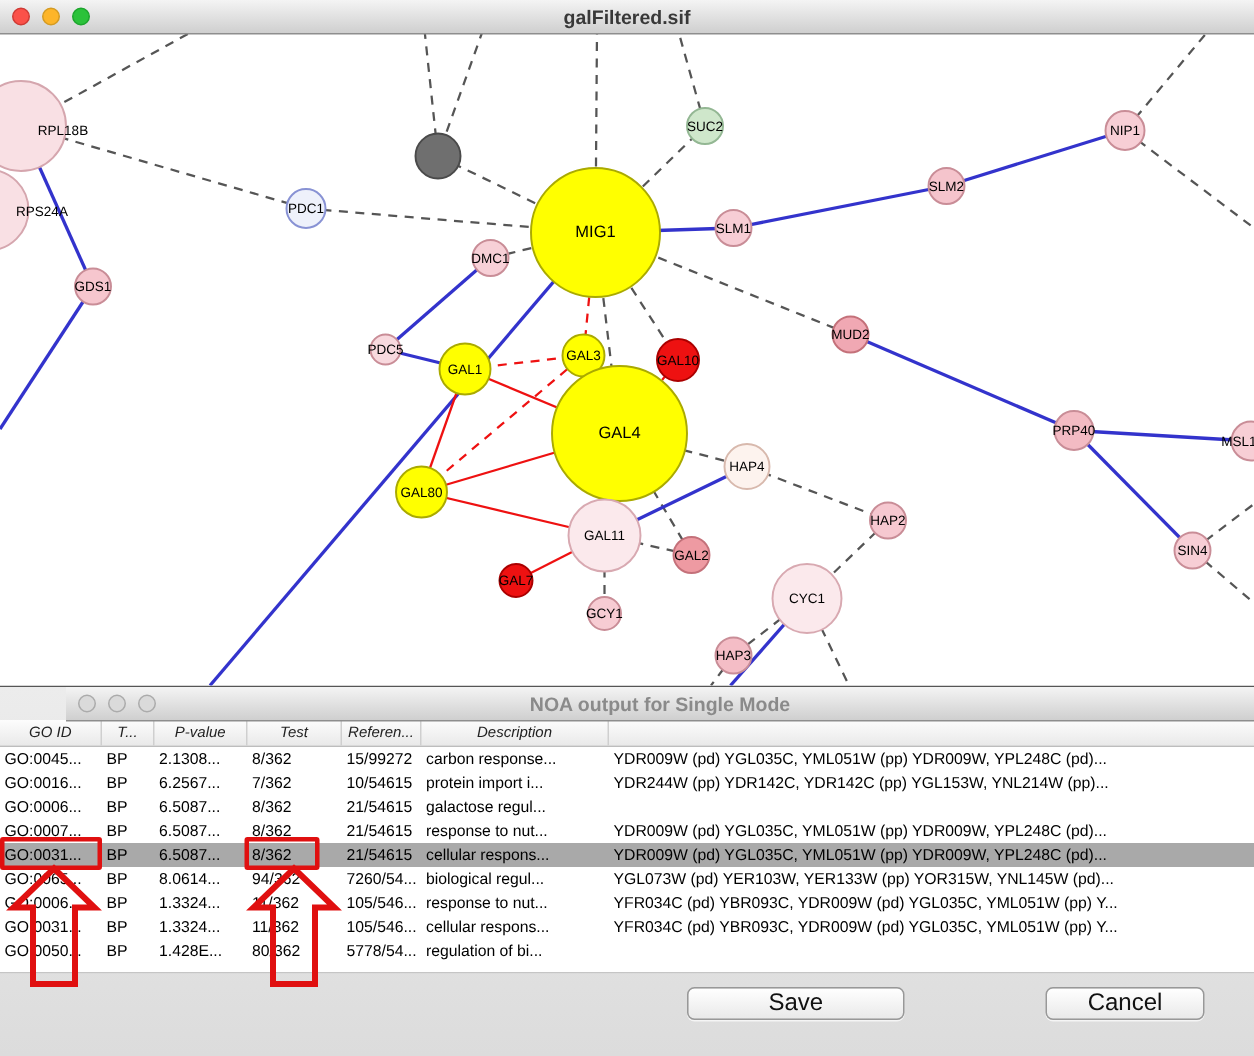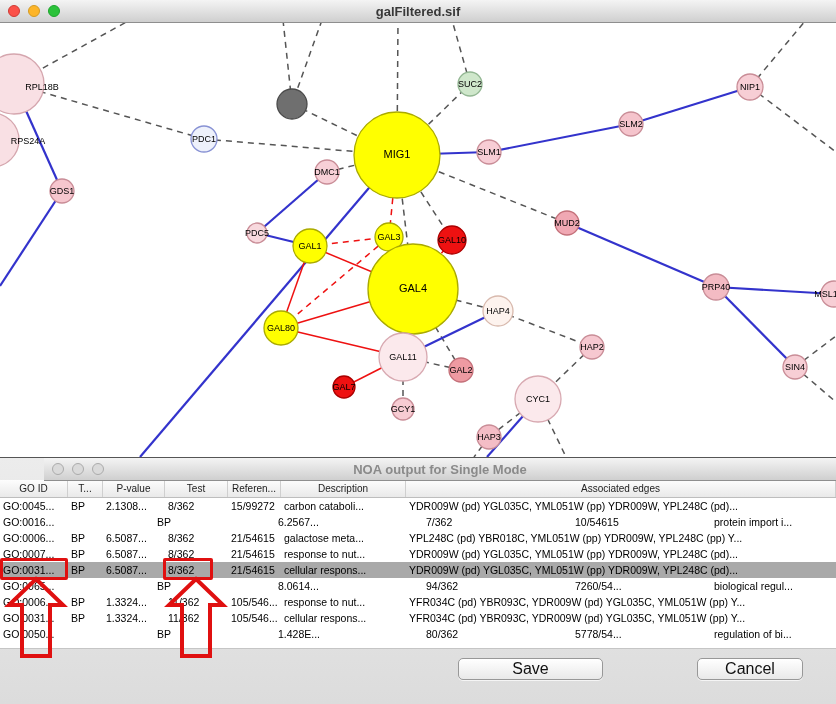--- a/index.html
+++ b/index.html
@@ -42,22 +42,22 @@
   }
   .noa-table{
     position:absolute;top:22px;left:0;width:836px;height:168px;
     background:#fff;overflow:hidden;z-index:1;
     border-bottom:1px solid #c5c5c5;
   }
   .thead{display:flex;height:17px;background:linear-gradient(#fdfdfd,#e9e9e9);
     border-bottom:1px solid #bdbdbd;}
   .hcell{font-size:10px;color:#222;text-align:center;line-height:17px;
     border-right:1px solid #cfcfcf;box-sizing:border-box;
-    overflow:hidden;white-space:nowrap;}
-  .trow{display:flex;height:16px;background:#fff;justify-content:space-between;}
+    overflow:hidden;white-space:nowrap;font-style:italic;}
+  .trow{display:flex;height:16px;background:#fff;}
   .trow.selected{background:#a9a9a9;}
   .tcell{font-size:10.5px;color:#000;line-height:16px;padding-left:3px;
     box-sizing:border-box;overflow:hidden;white-space:nowrap;}
   .c0{width:68px}.c1{width:35px}.c2{width:62px}.c3{width:63px}
   .c4{width:53px}.c5{width:125px}.c6{width:430px}
   .mac-btn{
     position:absolute;top:200px;height:22px;z-index:5;
     border:1px solid #989898;border-radius:5px;
     background:linear-gradient(#ffffff,#e9e9e9);
     font-family:"Liberation Sans",sans-serif;font-size:16px;color:#111;
@@ -206,48 +206,47 @@
   </div>
 
   <div class="noa-table">
     <div class="thead" id="noa-header">
         <div class="hcell c0">GO ID</div>
         <div class="hcell c1">T...</div>
         <div class="hcell c2">P-value</div>
         <div class="hcell c3">Test</div>
         <div class="hcell c4">Referen...</div>
         <div class="hcell c5">Description</div>
-        <div class="hcell c6">Associated edges</div>
       </div>
     <div id="noa-body">
         <div class="trow">
           <div class="tcell c0">GO:0045...</div>
           <div class="tcell c1">BP</div>
           <div class="tcell c2">2.1308...</div>
           <div class="tcell c3">8/362</div>
           <div class="tcell c4">15/99272</div>
-          <div class="tcell c5">carbon cataboli...</div>
+          <div class="tcell c5">carbon response...</div>
           <div class="tcell c6">YDR009W (pd) YGL035C, YML051W (pp) YDR009W, YPL248C (pd)...</div>
         </div>
         <div class="trow">
           <div class="tcell c0">GO:0016...</div>
           <div class="tcell c1">BP</div>
           <div class="tcell c2">6.2567...</div>
           <div class="tcell c3">7/362</div>
           <div class="tcell c4">10/54615</div>
           <div class="tcell c5">protein import i...</div>
+          <div class="tcell c6">YDR244W (pp) YDR142C, YDR142C (pp) YGL153W, YNL214W (pp)...</div>
         </div>
         <div class="trow">
           <div class="tcell c0">GO:0006...</div>
           <div class="tcell c1">BP</div>
           <div class="tcell c2">6.5087...</div>
           <div class="tcell c3">8/362</div>
           <div class="tcell c4">21/54615</div>
-          <div class="tcell c5">galactose meta...</div>
-          <div class="tcell c6">YPL248C (pd) YBR018C, YML051W (pp) YDR009W, YPL248C (pp) Y...</div>
+          <div class="tcell c5">galactose regul...</div>
         </div>
         <div class="trow">
           <div class="tcell c0">GO:0007...</div>
           <div class="tcell c1">BP</div>
           <div class="tcell c2">6.5087...</div>
           <div class="tcell c3">8/362</div>
           <div class="tcell c4">21/54615</div>
           <div class="tcell c5">response to nut...</div>
           <div class="tcell c6">YDR009W (pd) YGL035C, YML051W (pp) YDR009W, YPL248C (pd)...</div>
         </div>
@@ -260,20 +259,21 @@
           <div class="tcell c5">cellular respons...</div>
           <div class="tcell c6">YDR009W (pd) YGL035C, YML051W (pp) YDR009W, YPL248C (pd)...</div>
         </div>
         <div class="trow">
           <div class="tcell c0">GO:0065...</div>
           <div class="tcell c1">BP</div>
           <div class="tcell c2">8.0614...</div>
           <div class="tcell c3">94/362</div>
           <div class="tcell c4">7260/54...</div>
           <div class="tcell c5">biological regul...</div>
+          <div class="tcell c6">YGL073W (pd) YER103W, YER133W (pp) YOR315W, YNL145W (pd)...</div>
         </div>
         <div class="trow">
           <div class="tcell c0">GO:0006...</div>
           <div class="tcell c1">BP</div>
           <div class="tcell c2">1.3324...</div>
           <div class="tcell c3">11/362</div>
           <div class="tcell c4">105/546...</div>
           <div class="tcell c5">response to nut...</div>
           <div class="tcell c6">YFR034C (pd) YBR093C, YDR009W (pd) YGL035C, YML051W (pp) Y...</div>
         </div>

